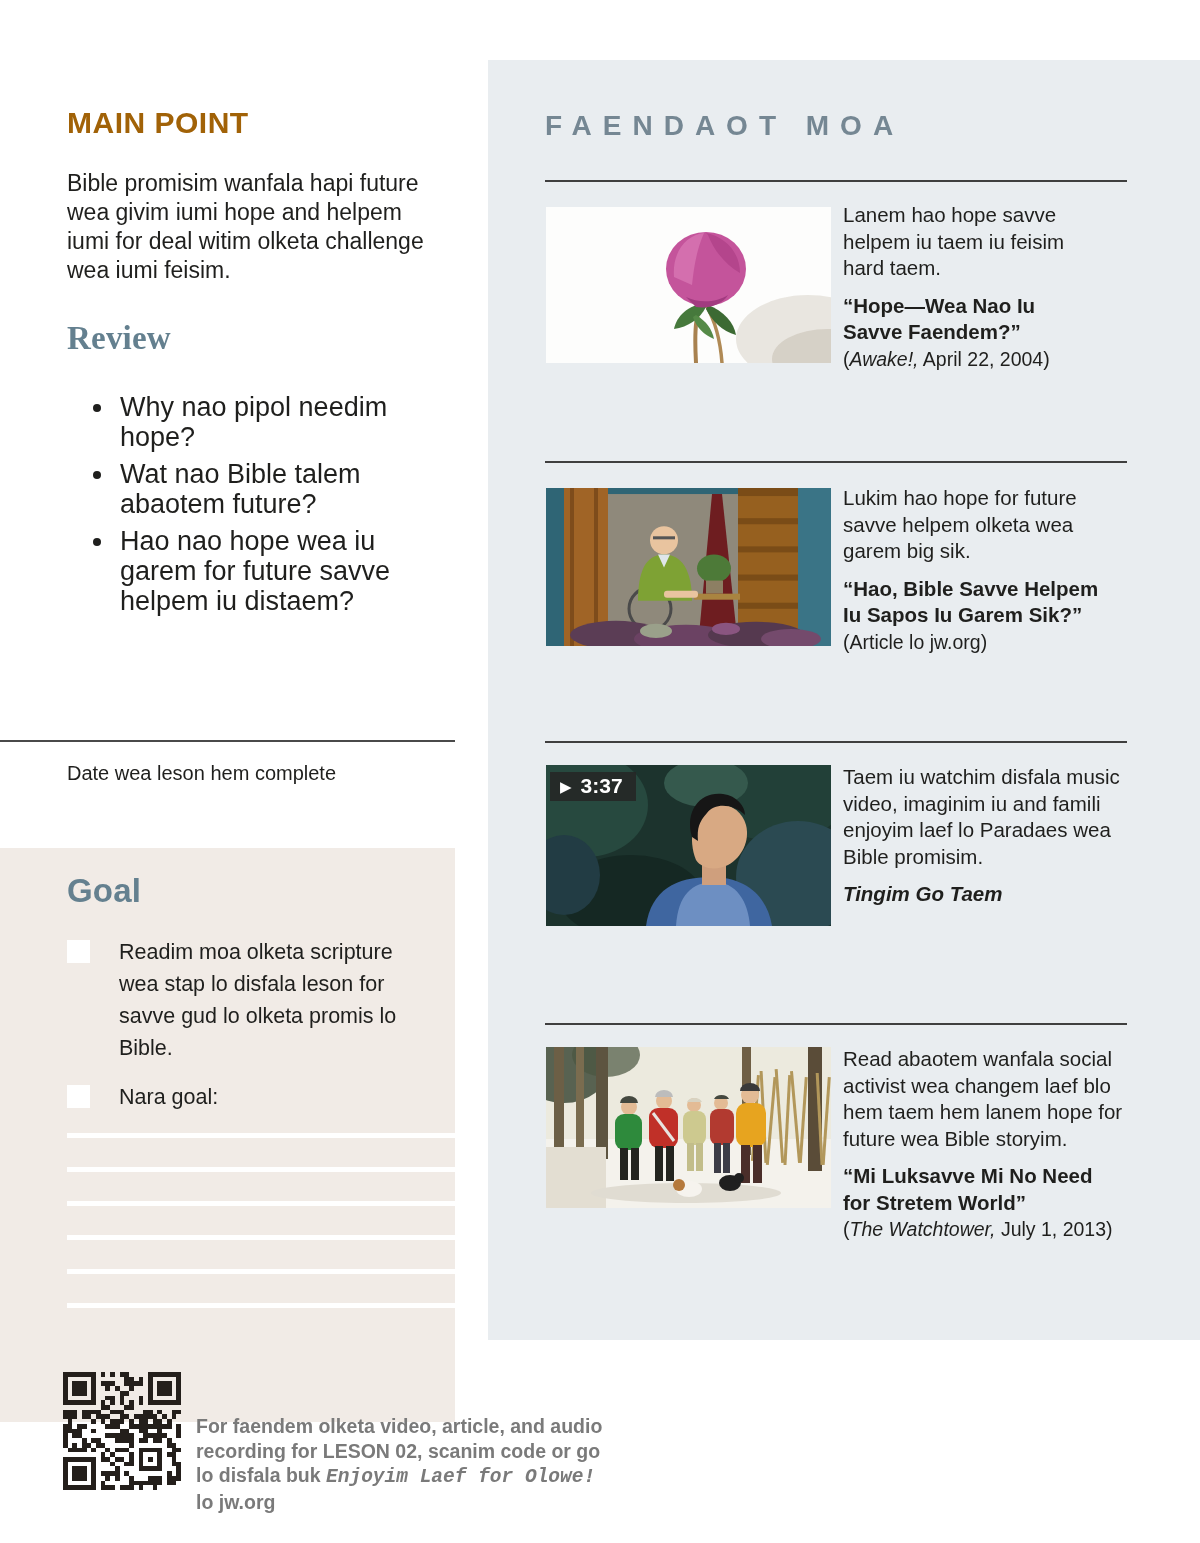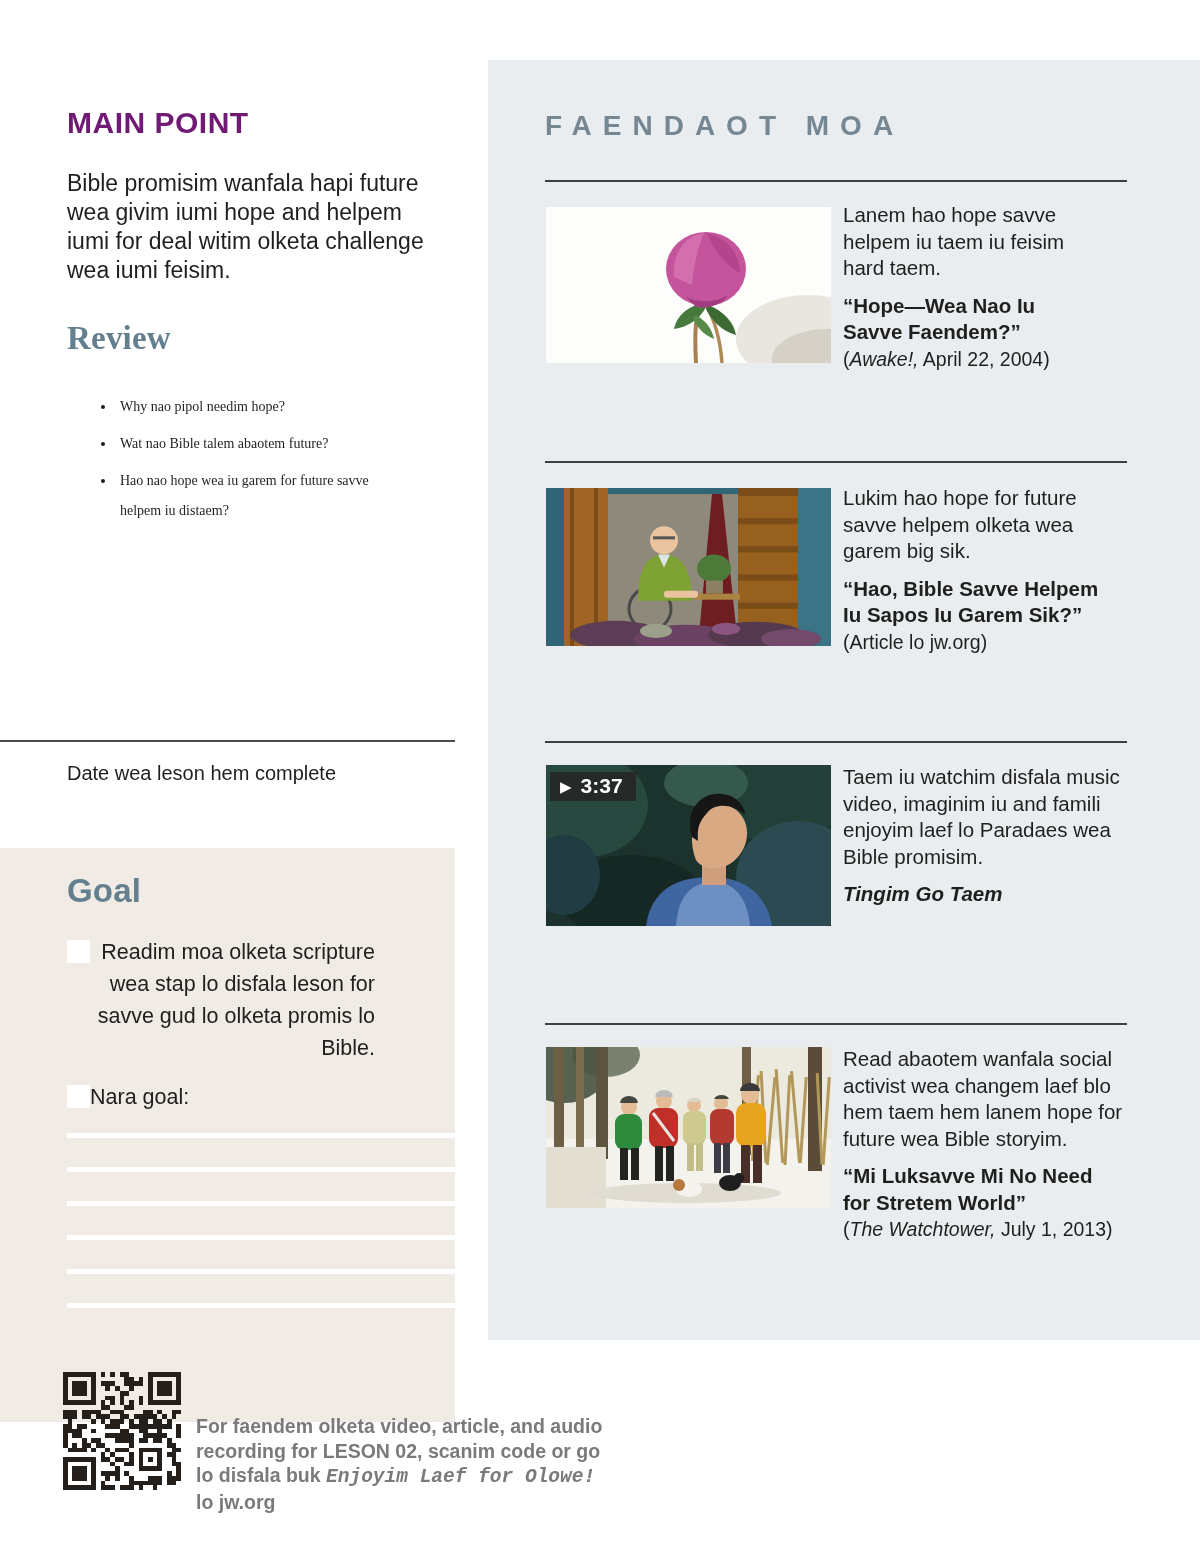--- a/index.html
+++ b/index.html
@@ -3,32 +3,32 @@
 <meta charset="utf-8">
 <style>
   * { margin:0; padding:0; box-sizing:border-box; }
   html,body { background:#ffffff; }
   body { width:1200px; height:1543px; position:relative;
          font-family:"Liberation Sans","DejaVu Sans",sans-serif; color:#1f1f1d; }
   .page { position:absolute; inset:0; width:1200px; height:1543px; background:#fff; overflow:hidden; }
 
   
   .main-point-h { position:absolute; left:67px; top:106px; font-size:30px; font-weight:700;
-                  letter-spacing:.5px; color:#701a75; }
+                  letter-spacing:.5px; color:#a16207; }
   .main-body { position:absolute; left:67px; top:169px; width:382px; font-size:23px; line-height:29px; }
   .review-h, .goal-h { font-size:33px; font-weight:600; color:#64808f; letter-spacing:.2px; }
   .review-h { position:absolute; left:67px; top:320px;font-family:Liberation Serif, serif; }
   .review-list { position:absolute; left:92px; top:392px; width:306px; list-style:disc; padding-left:24px; }
-  .review-list li { font-size:14px; line-height:30px; margin-bottom:7px; padding-left:4px;font-family:Liberation Serif, serif; }
+  .review-list li { font-size:27px; line-height:30px; margin-bottom:7px; padding-left:4px; }
   .left-rule { position:absolute; left:0; top:740px; width:455px; border:0; border-top:2px solid #4a4a4a; }
   .date-line { position:absolute; left:67px; top:762px; font-size:20px; }
 
   .goal-section { position:absolute; left:0; top:848px; width:455px; height:574px; background:#f1ebe6; }
   .goal-h { position:absolute; left:67px; top:24px; }
-  .goal-row { position:absolute; left:67px; display:flex; gap:0; width:345px;text-align:right; }
+  .goal-row { position:absolute; left:67px; display:flex; gap:29px; width:345px; }
   .goal-row.r1 { top:88px; }
   .goal-row.r2 { top:233px; }
   .chk { width:23px; height:23px; background:#ffffff; flex:none; margin-top:4px; }
   .goal-row span { font-size:21.5px; line-height:32px; max-width:285px; display:block; }
   .write-lines { position:absolute; left:67px; right:0; top:285px; height:176px;
                  background:repeating-linear-gradient(to bottom,#ffffff 0 5px,transparent 5px 34px); }
 
   
   .qr { position:absolute; left:63px; top:1372px; width:118px; height:118px; }
   .qr svg { display:block; width:118px; height:118px; }

